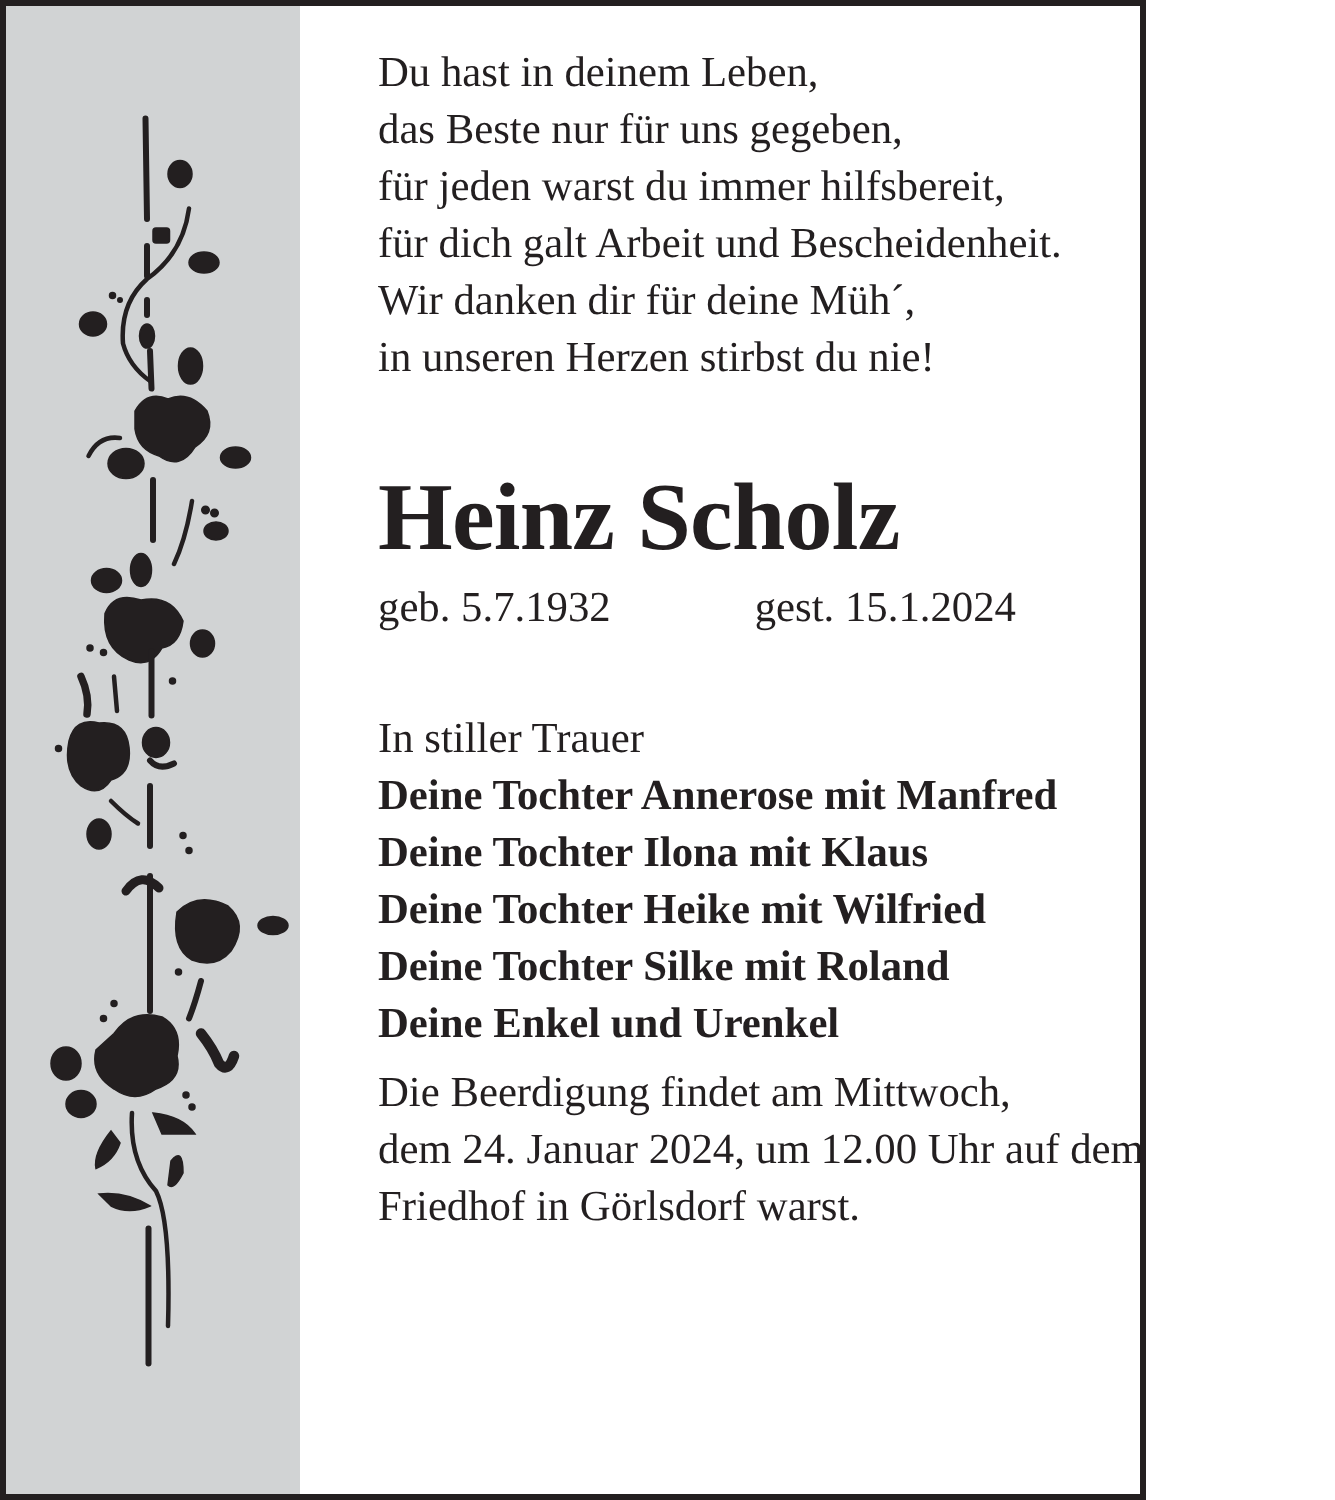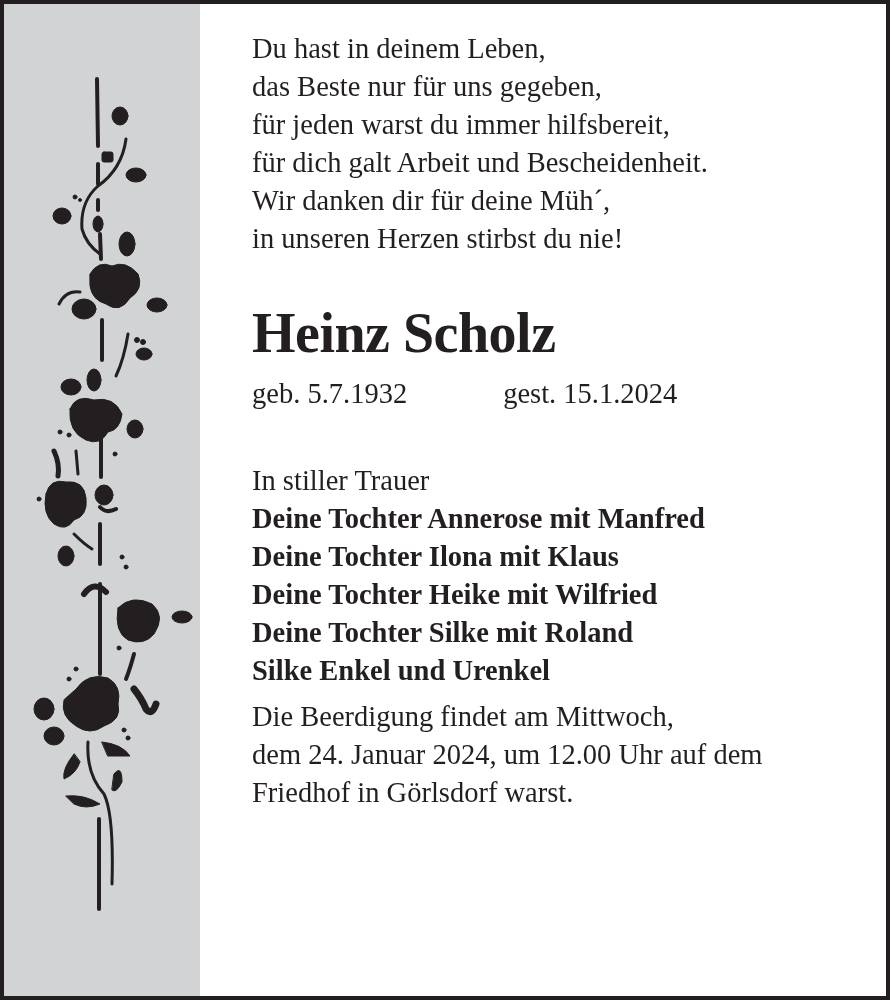--- a/index.html
+++ b/index.html
@@ -1,35 +1,35 @@
 <!DOCTYPE html>
 <html><head>
 <meta charset="utf-8">
 <style>
   html, body { margin: 0; padding: 0; background: #ffffff; }
   body { width: 890px; height: 1000px; overflow: hidden; }
   .frame {
     position: absolute; left: 0; top: 0;
-    width: 890px; height: 1000px; box-sizing: border-box;
+    width: 764px; height: 1000px; box-sizing: border-box;
     border: 4px solid #231f20; background: #ffffff;
   }
   .side {
     position: absolute; left: 0; top: 0; width: 196px; height: 992px;
     background: #d1d3d4;
   }
   .side svg { position: absolute; left: 0; top: 0; }
   .content {
     position: absolute; left: 248px; top: 26px; width: 620px;
     font-family: "Liberation Serif", "DejaVu Serif", serif;
     color: #231f20;
   }
   .line { font-size: 28.5px; line-height: 38px; white-space: nowrap; }
   .block { margin: 0; }
   .gap1 { height: 20px; }
-  .name { font-size: 56px; font-weight: bold; line-height: 86px; margin-top: 12px; letter-spacing: -0.5px; white-space: nowrap; }
+  .name { font-size: 64px; font-weight: bold; line-height: 86px; margin-top: 24px; letter-spacing: -0.5px; white-space: nowrap; }
   .dates { font-size: 28.5px; line-height: 36px; white-space: nowrap; }
   .dates span.d2 { margin-left: 96px; }
   .gap2 { height: 50px; }
   .bold { font-weight: bold; }
   .gap3 { height: 8px; }
 </style>
 </head>
 <body>
 
 <div class="frame">
@@ -127,21 +127,21 @@
     </div>
 
     <div class="gap2"></div>
 
     <div class="block">
       <div class="line">In stiller Trauer</div>
       <div class="line bold">Deine Tochter Annerose mit Manfred</div>
       <div class="line bold">Deine Tochter Ilona mit Klaus</div>
       <div class="line bold">Deine Tochter Heike mit Wilfried</div>
       <div class="line bold">Deine Tochter Silke mit Roland</div>
-      <div class="line bold">Silke Enkel und Urenkel</div>
+      <div class="line bold">Deine Enkel und Urenkel</div>
     </div>
 
     <div class="gap3"></div>
 
     <div class="block">
       <div class="line">Die Beerdigung findet am Mittwoch,</div>
       <div class="line">dem 24. Januar 2024, um 12.00 Uhr auf dem</div>
       <div class="line">Friedhof in Görlsdorf warst.</div>
     </div>
   </div>

